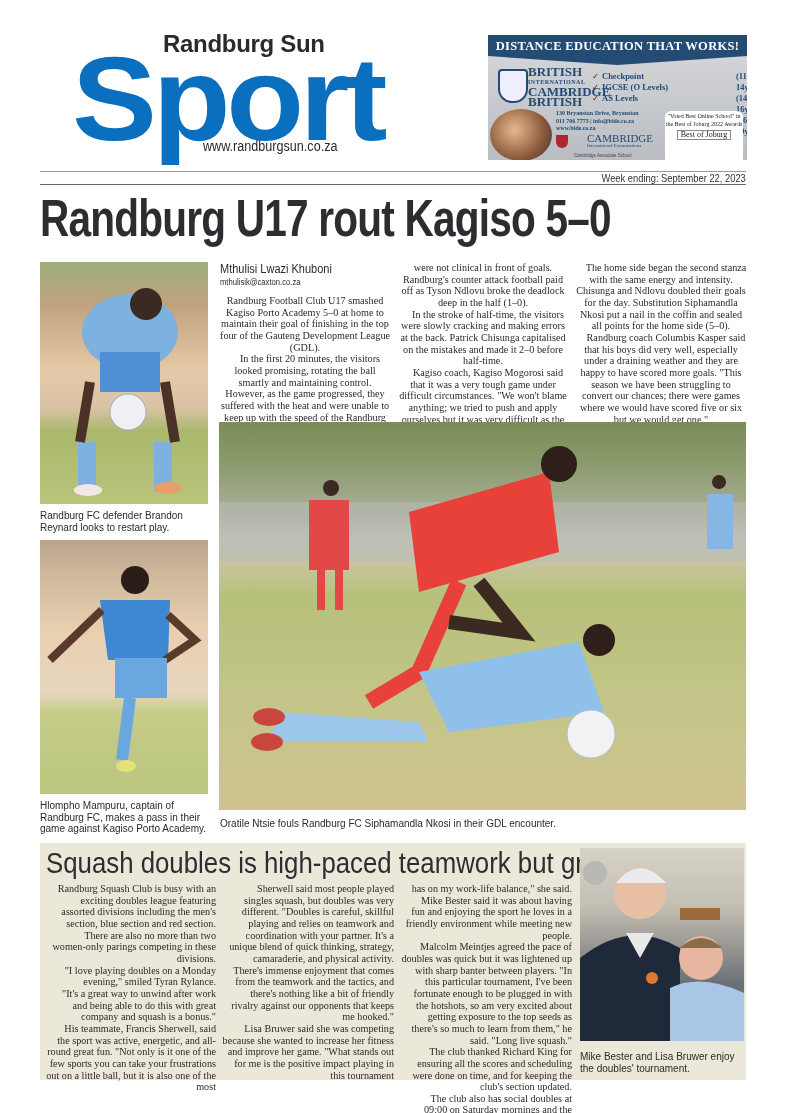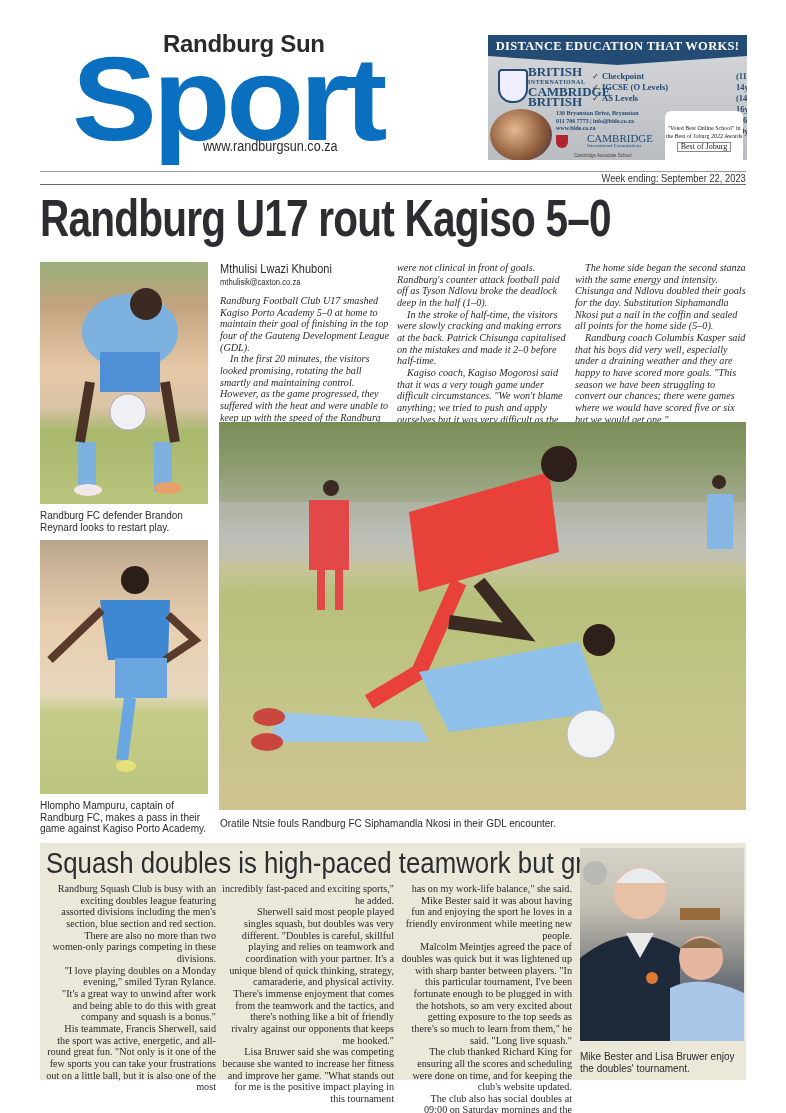--- a/index.html
+++ b/index.html
@@ -18,38 +18,38 @@
   .ad-brand .b2{font-size:6px;display:block;letter-spacing:0.5px;}
   .ad-list{position:absolute;left:104px;top:36px;font-size:8.5px;color:#234b74;font-weight:bold;line-height:11px;}
   .ad-list div span.ck{display:inline-block;width:10px;color:#333;font-weight:normal;}
   .ad-ages{position:absolute;left:212px;top:36px;font-size:8.5px;color:#234b74;font-weight:bold;line-height:11px;margin-left:36px;}
   .ad-photo{position:absolute;left:2px;top:74px;width:62px;height:52px;border-radius:50%;background:radial-gradient(circle at 40% 40%,#e8b98f,#8a5a3a 60%,#3a2a40);}
   .ad-addr{position:absolute;left:68px;top:75px;font-size:6px;color:#234b74;font-weight:bold;line-height:7.5px;}
   .ad-cam-shield{position:absolute;left:68px;top:100px;width:12px;height:13px;background:#b3262e;border-radius:0 0 6px 6px;}
   .ad-cam{position:absolute;left:83px;top:98px;font-size:11px;color:#234b74;line-height:10px;margin-left:16px;}
   .ad-cam small{display:block;font-size:5px;line-height:6px;}
   .ad-assoc{position:absolute;left:86px;top:118px;font-size:4.5px;color:#444;font-family:"Liberation Sans",sans-serif;}
-  .ad-vote{position:absolute;left:177px;top:76px;width:78px;height:47px;background:#fff;border-radius:6px 6px 0 0;font-size:6px;text-align:center;line-height:7.5px;color:#222;padding-top:14px;}
+  .ad-vote{position:absolute;left:177px;top:76px;width:78px;height:47px;background:#fff;border-radius:6px 6px 0 0;font-size:6px;text-align:center;line-height:7.5px;color:#222;padding-top:2px;}
   .ad-best{display:inline-block;margin-top:2px;border:1px solid #888;font-size:8px;padding:0 3px;font-family:"Liberation Serif",serif;}
   
   .rule1{left:40px;top:171px;width:706px;height:1px;background:#9a9a9a;}
   .rule2{left:40px;top:184px;width:706px;height:1px;background:#666;}
   .week{right:40px;top:172px;font-family:"Liberation Sans",sans-serif;font-size:11px;color:#333;transform:scaleX(0.85);transform-origin:right top;}
   .headline{left:40px;top:188px;font-family:"Liberation Sans",sans-serif;font-weight:bold;font-size:52px;line-height:60px;color:#2b2d31;letter-spacing:-1px;transform:scaleX(0.78);transform-origin:left top;white-space:nowrap;}
   
   .photo{position:absolute;overflow:hidden;}
   .p1{left:40px;top:262px;width:168px;height:242px;background:linear-gradient(180deg,#9bb07a 0%,#c2a37f 18%,#e6c9a8 45%,#d9c3a6 60%,#a9b86d 70%,#b9c47c 100%);}
   .p2{left:40px;top:540px;width:168px;height:254px;background:linear-gradient(180deg,#b8a48c 0%,#cdb69a 12%,#e8cfb0 35%,#e6d6be 60%,#c4cc88 68%,#bcc57e 100%);}
   .p3{left:219px;top:422px;width:527px;height:388px;background:linear-gradient(180deg,#7a8d58 0%,#8a9a6a 10%,#aab09a 24%,#c0c4b8 30%,#c9c5a0 36%,#b7c07a 45%,#c2c587 70%,#cfc38f 100%);}
   .p4{left:580px;top:848px;width:164px;height:193px;background:linear-gradient(180deg,#d6d2c8 0%,#c4bfb3 30%,#8f8f8d 55%,#6a6f78 70%,#5b6371 100%);}
   .capt{position:absolute;font-family:"Liberation Sans",sans-serif;font-size:10px;line-height:11.5px;color:#2a2a2a;}
   
   .byline{left:220px;top:262px;font-family:"Liberation Sans",sans-serif;font-size:12.5px;color:#2a2a2a;transform:scaleX(0.88);transform-origin:left top;white-space:nowrap;}
   .email{left:220px;top:277px;font-family:"Liberation Sans",sans-serif;font-size:8.5px;color:#2a2a2a;transform:scaleX(0.9);transform-origin:left top;}
-  .col{position:absolute;font-size:10.2px;line-height:11.65px;color:#2a2a2a;text-align:left;font-style:italic;}
+  .col{position:absolute;font-size:10.2px;line-height:11.65px;color:#2a2a2a;text-align:center;}
   .col p{margin:0;text-indent:10px;}
   .col p.first{text-indent:0;}
   
   .squash{left:40px;top:843px;width:706px;height:237px;background:#ebe8d9;}
   .sq-title{left:46px;top:845px;font-family:"Liberation Sans",sans-serif;font-size:30px;line-height:36px;color:#2b2d31;transform:scaleX(0.86);transform-origin:left top;white-space:nowrap;}
   .sq-col{position:absolute;font-size:10.2px;line-height:11.65px;color:#2a2a2a;}
   .sq-col p{margin:0;text-indent:10px;text-align:right;}
   .sq-col p.first{text-indent:0;}
 </style>
 </head>
@@ -176,29 +176,28 @@
 <div class="abs sq-title">Squash doubles is high-paced teamwork but great fun</div>
 
 <div class="sq-col" style="left:46px;top:883px;width:170px;">
   <p class="first">Randburg Squash Club is busy with an exciting doubles league featuring assorted divisions including the men's section, blue section and red section.</p>
   <p>There are also no more than two women-only parings competing in these divisions.</p>
   <p>"I love playing doubles on a Monday evening," smiled Tyran Rylance.</p>
   <p>"It's a great way to unwind after work and being able to do this with great company and squash is a bonus."</p>
   <p>His teammate, Francis Sherwell, said the sport was active, energetic, and all-round great fun. "Not only is it one of the few sports you can take your frustrations out on a little ball, but it is also one of the most</p>
 </div>
 <div class="sq-col" style="left:222px;top:883px;width:172px;">
-  <p class="first">incredibly fast-paced and exciting sports," he added.</p>
   <p>Sherwell said most people played singles squash, but doubles was very different. "Doubles is careful, skillful playing and relies on teamwork and coordination with your partner. It's a unique blend of quick thinking, strategy, camaraderie, and physical activity. There's immense enjoyment that comes from the teamwork and the tactics, and there's nothing like a bit of friendly rivalry against our opponents that keeps me hooked."</p>
   <p>Lisa Bruwer said she was competing because she wanted to increase her fitness and improve her game. "What stands out for me is the positive impact playing in this tournament</p>
 </div>
 <div class="sq-col" style="left:400px;top:883px;width:172px;">
   <p class="first">has on my work-life balance," she said.</p>
   <p>Mike Bester said it was about having fun and enjoying the sport he loves in a friendly environment while meeting new people.</p>
   <p>Malcolm Meintjes agreed the pace of doubles was quick but it was lightened up with sharp banter between players. "In this particular tournament, I've been fortunate enough to be plugged in with the hotshots, so am very excited about getting exposure to the top seeds as there's so much to learn from them," he said. "Long live squash."</p>
-  <p>The club thanked Richard King for ensuring all the scores and scheduling were done on time, and for keeping the club's website updated.</p>
+  <p>The club thanked Richard King for ensuring all the scores and scheduling were done on time, and for keeping the club's section updated.</p>
   <p>The club also has social doubles at 09:00 on Saturday mornings and the community is welcome to try out the sport.</p>
 </div>
 
 <div class="photo p4">
   <svg width="164" height="193" viewBox="0 0 164 193">
     <circle cx="15" cy="25" r="12" fill="#b8b8b4"></circle>
     <rect x="100" y="60" width="40" height="12" fill="#9a6b3a"></rect>
     <circle cx="60" cy="45" r="26" fill="#e8c0a6"></circle>
     <path d="M36 35 Q60 5 86 35" fill="#e9ebee"></path>
     <path d="M0 110 Q50 70 100 100 L100 193 L0 193 Z" fill="#1e2a3a"></path>

